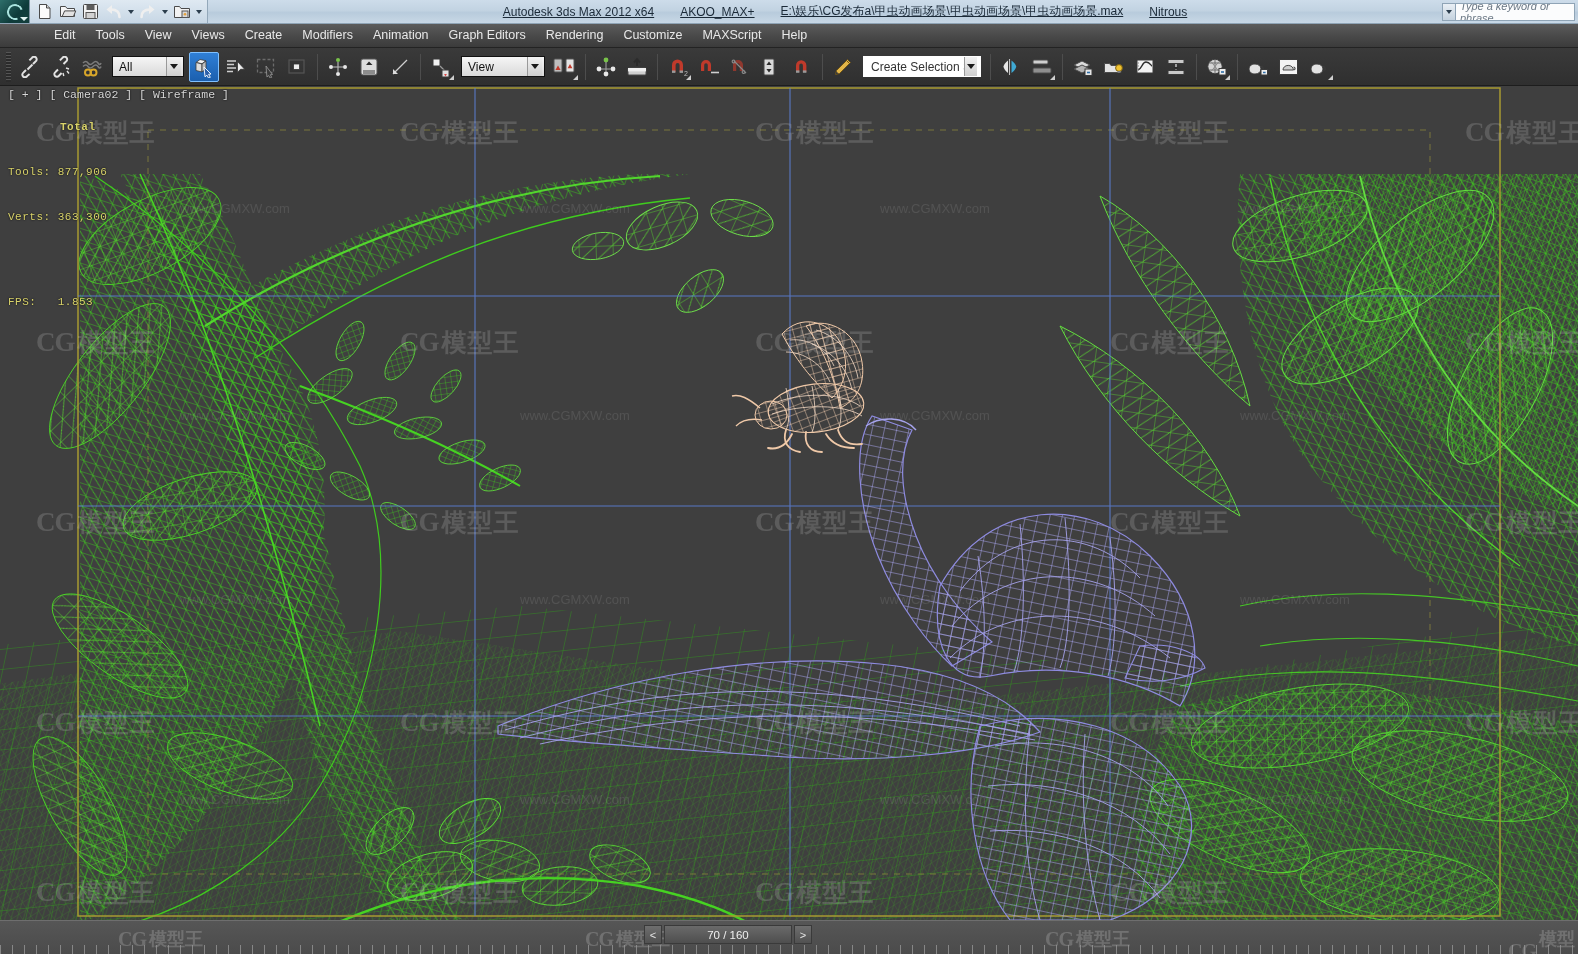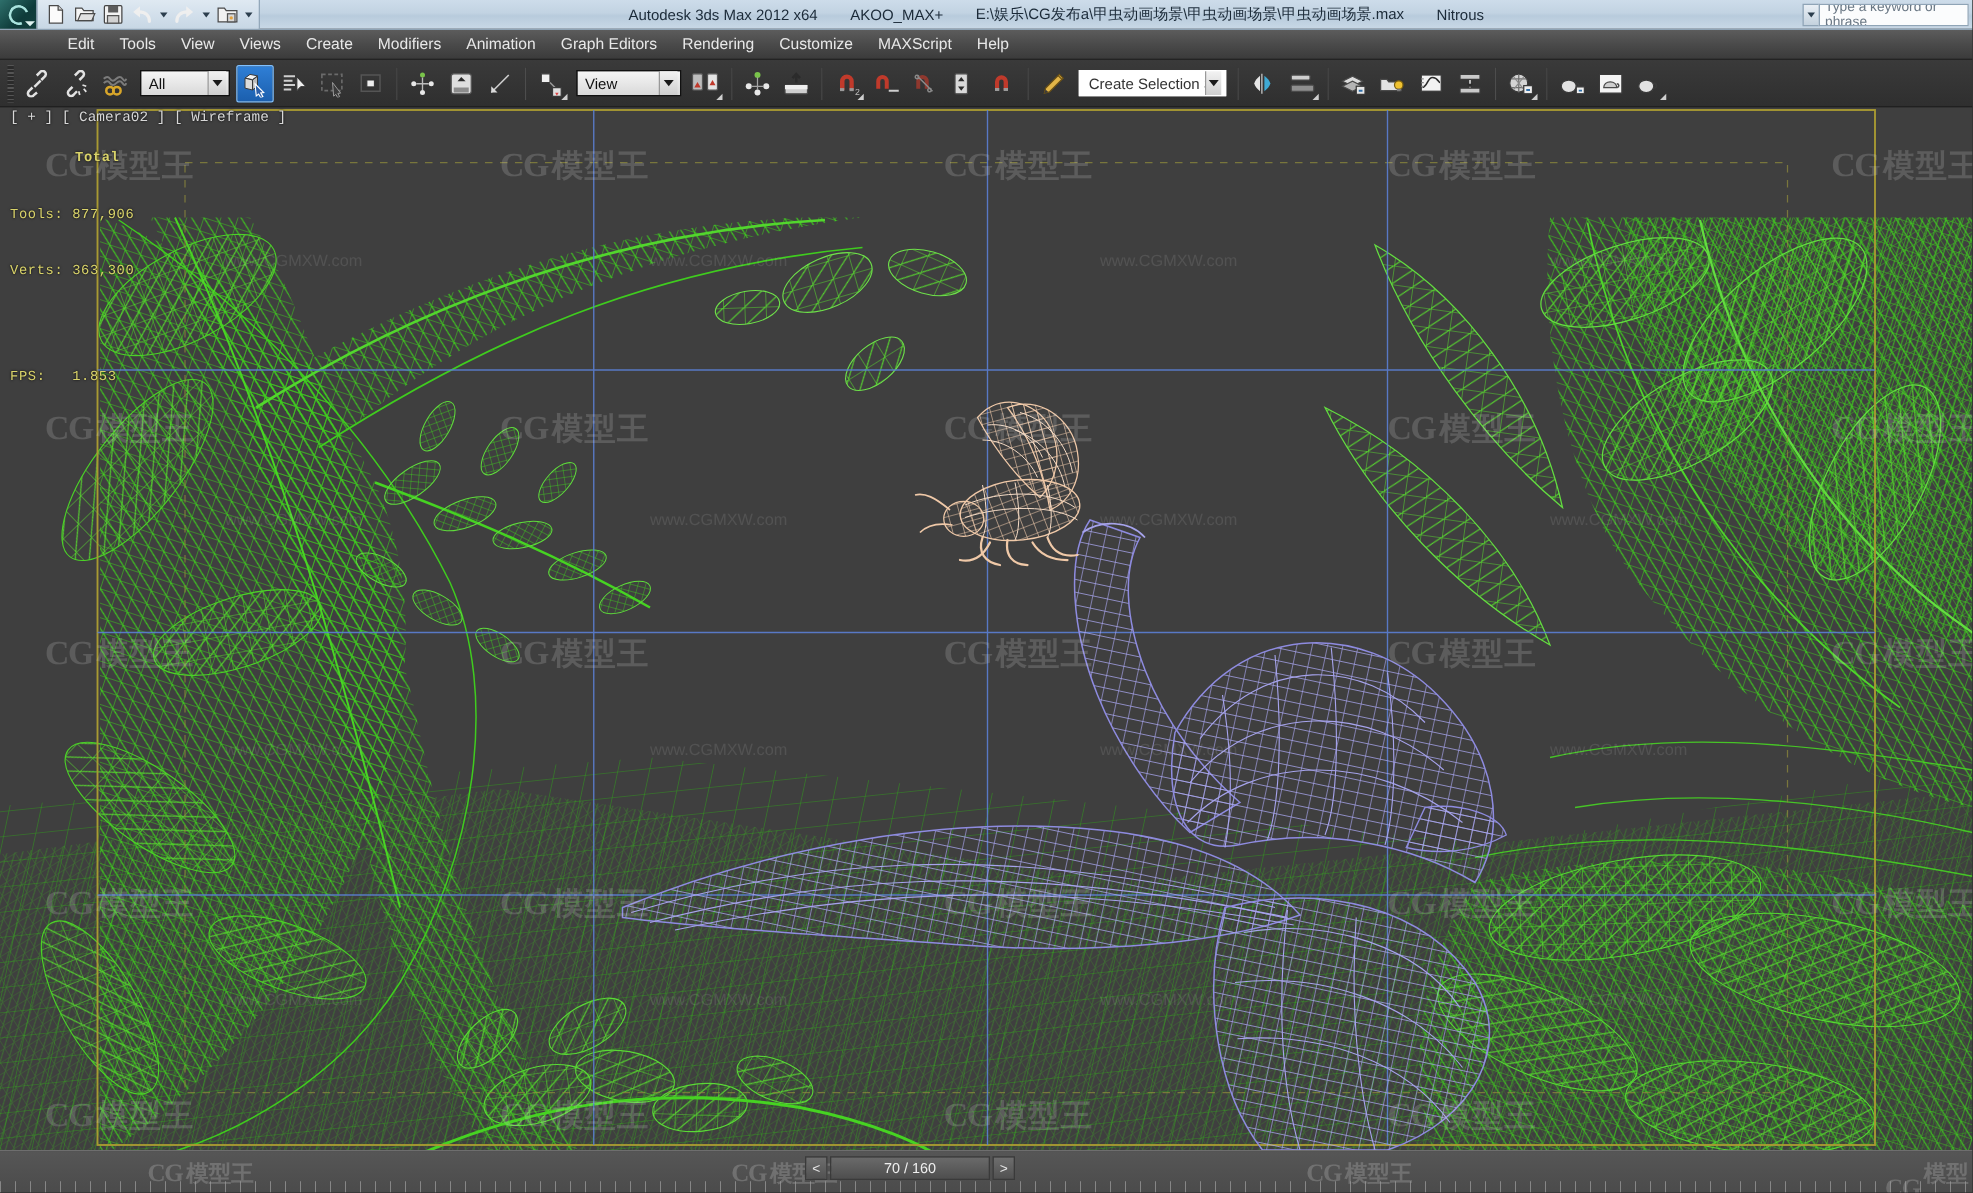--- a/index.html
+++ b/index.html
@@ -47,32 +47,33 @@
     width:21px;height:20px; display:flex;align-items:center;justify-content:center;
     border-radius:2px;
   }
   .qat-btn svg{display:block}
   .qat-mini{width:9px;height:20px;display:flex;align-items:center;justify-content:center}
   .tri-d{width:0;height:0;border-left:3.5px solid transparent;border-right:3.5px solid transparent;border-top:4px solid #2c3e4d;}
   .title-text{
     flex:1 1 auto; display:flex; align-items:center; justify-content:center;
     gap:26px; font-size:12px; color:#1b2a38; white-space:nowrap;
     padding-left:40px;
+    text-decoration:underline;
   }
   .tb-right{
     display:flex;align-items:center; height:24px; flex:0 0 auto;
   }
   .kw-arrow{
     width:14px;height:18px;background:linear-gradient(to bottom,#e9eff5,#c4d2de);
     border:1px solid #8fa4b6; display:flex;align-items:center;justify-content:center;
     margin-right:-1px;
   }
   .kw-box{
     width:120px;height:18px;background:#fbfcfd;border:1px solid #8fa4b6;
-    font-size:11px;color:#6a7784;
+    font-size:11px;color:#6a7784;font-style:italic;
     display:flex;align-items:center;padding-left:4px;overflow:hidden;
     margin-right:3px;
   }
 
   
   .menubar{
     position:absolute; left:0; top:24px; width:1578px; height:24px;
     background:linear-gradient(to bottom,#5c5c5c 0%,#4a4a4a 50%,#3b3b3b 100%);
     border-bottom:1px solid #232323;
     display:flex; align-items:center; padding-left:44px;

